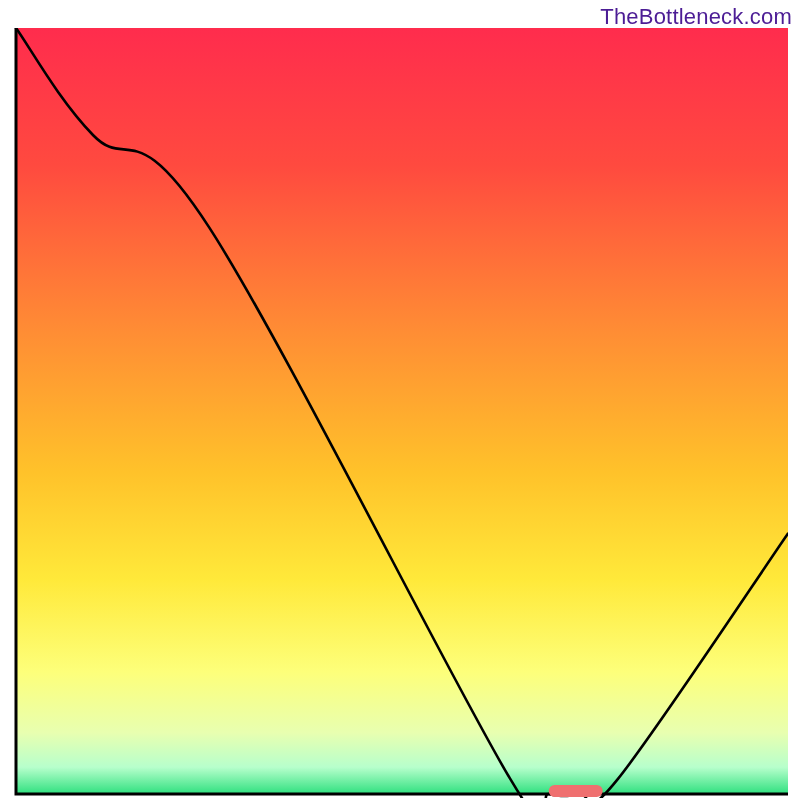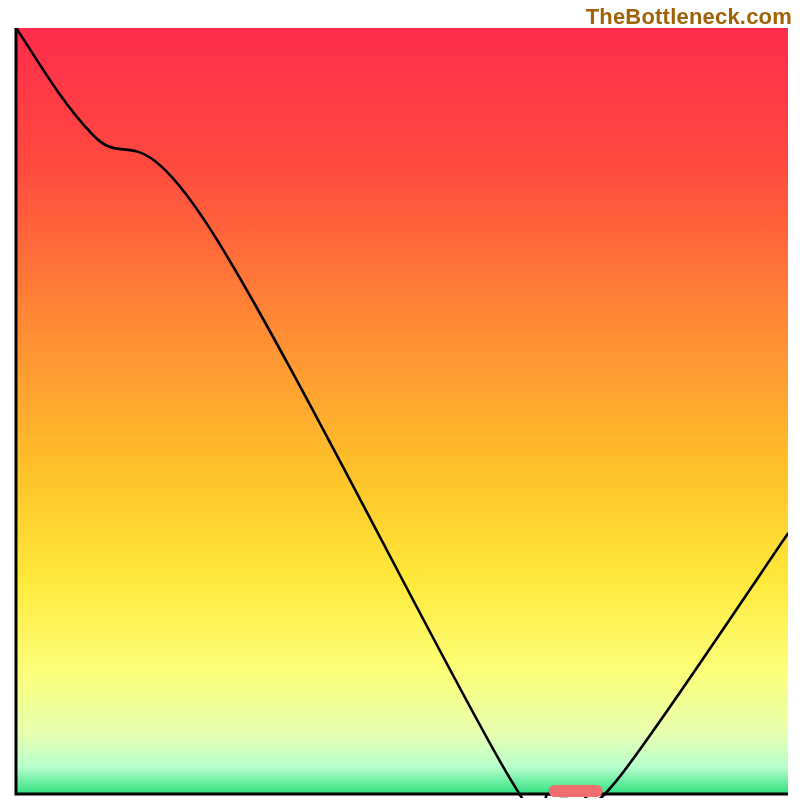--- a/index.html
+++ b/index.html
@@ -13,22 +13,22 @@
   .stage {
     position: relative;
     width: 800px;
     height: 800px;
   }
   .watermark {
     position: absolute;
     top: 4px;
     right: 8px;
     font-size: 22px;
-    font-weight: 700;
-    color: #a16207;
+    font-weight: 400;
+    color: #4c1d95;
     letter-spacing: 0.2px;
   }
   .plot {
     position: absolute;
     left: 12px;
     top: 28px;
     width: 776px;
     height: 770px;
   }
   .plot svg {

